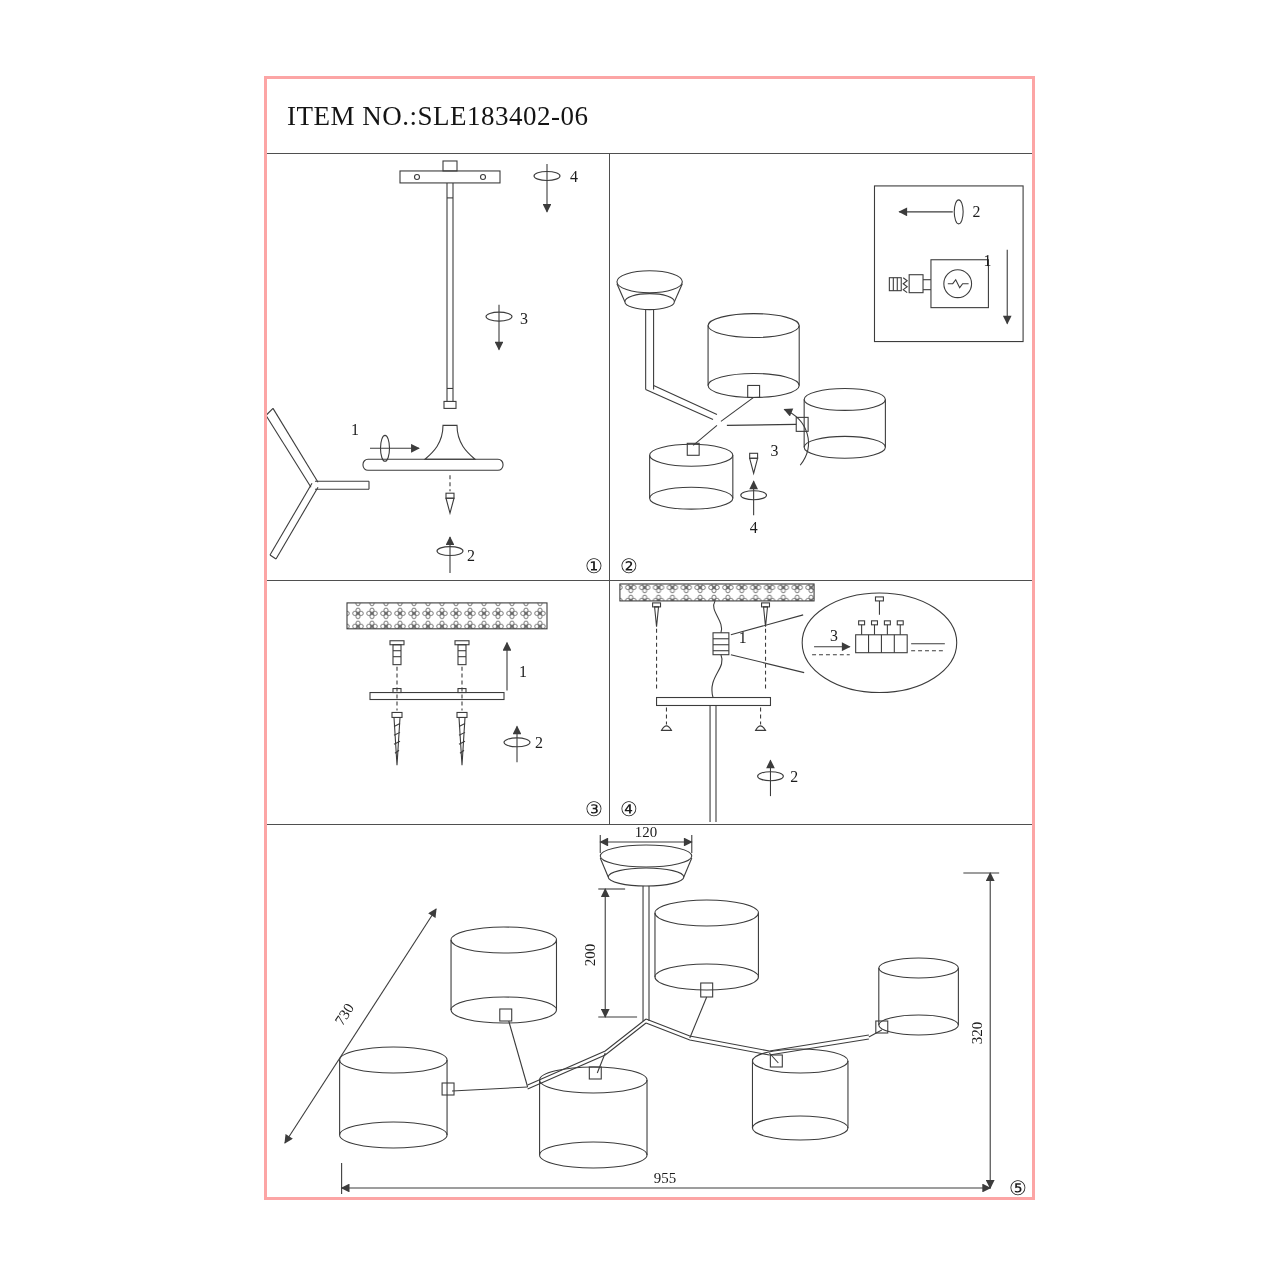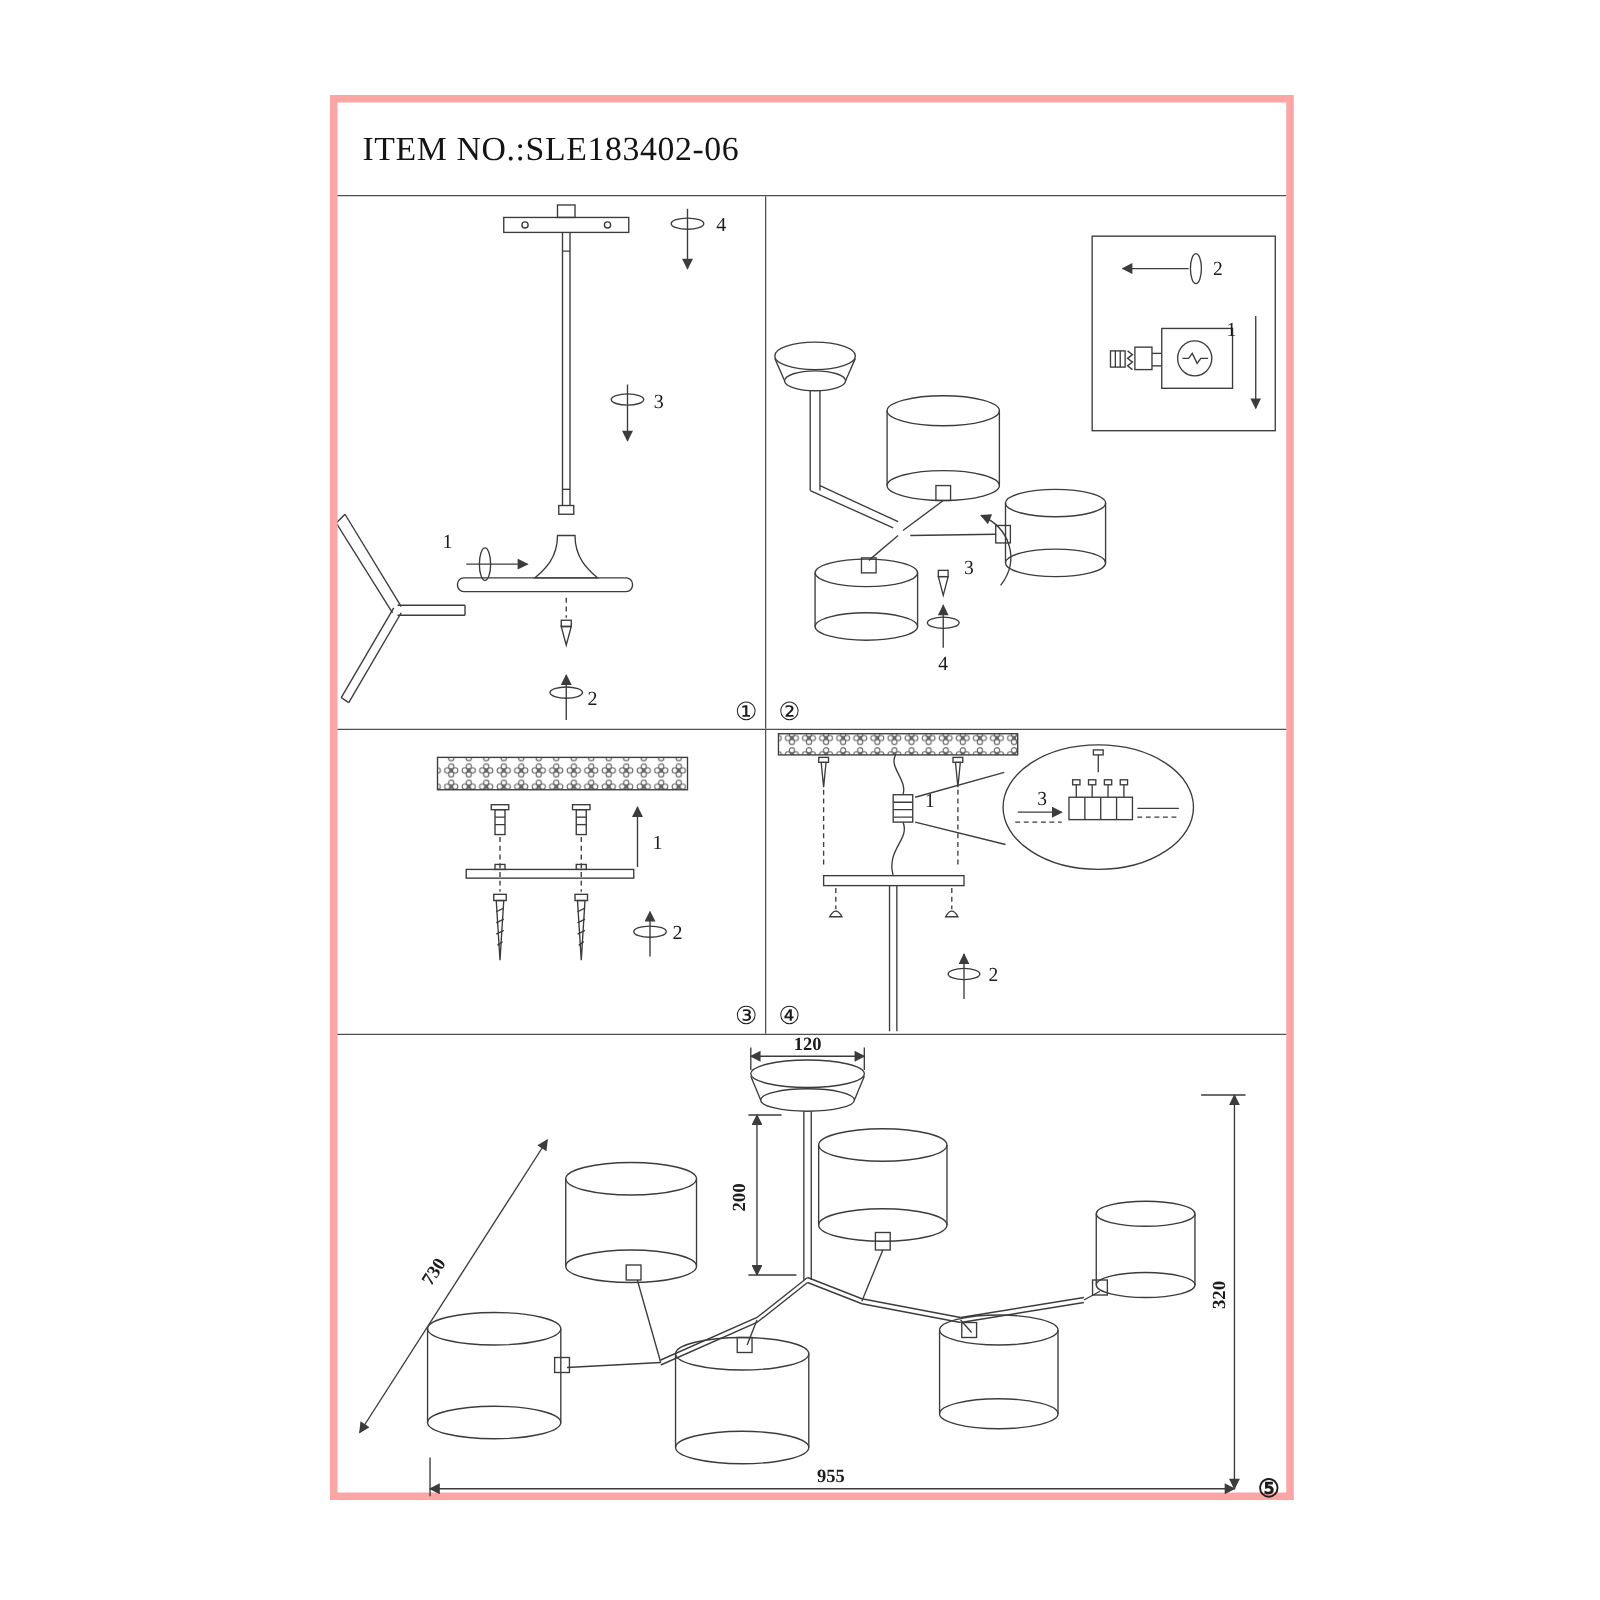--- a/index.html
+++ b/index.html
@@ -1,25 +1,25 @@
 <!DOCTYPE html>
 <html><head>
 <meta charset="utf-8">
 <style>
   * { box-sizing: border-box; }
   html,body { margin:0; padding:0; background:#fff; }
   body { font-family:"Liberation Serif", serif; }
   .page { position:relative; width:1280px; height:1280px; background:#ffffff; overflow:hidden; }
-  .frame { position:absolute; left:264px; top:76px; width:771px; height:1124px; border:6px solid #fca5a5; background:#fff; }
+  .frame { position:absolute; left:264px; top:76px; width:771px; height:1124px; border:3px solid #fca5a5; background:#fff; }
   .header { height:75px; border-bottom:1px solid #4f4f4f; display:flex; align-items:center; padding-left:20px; }
   .header span { font-size:27px; color:#141414; letter-spacing:0.5px; }
   .row { display:flex; width:100%; }
   .r1 { height:427px; border-bottom:1px solid #4f4f4f; }
   .r2 { height:244px; border-bottom:1px solid #4f4f4f; }
-  .r3 { height:376px;font-weight:bold; }
+  .r3 { height:376px; }
   .cell { position:relative; height:100%; }
   .cL { width:343px; border-right:1px solid #4f4f4f; }
   .cR { flex:1; }
   svg.panel { display:block; width:100%; height:100%; }
   text { font-family:"Liberation Serif", serif; }
   .lbl { font-size:16px; fill:#1c1c1c; }
   .dim { font-size:15px; fill:#1c1c1c; }
   .badge { font-size:20px; fill:#1c1c1c; }
 </style>
 </head>

